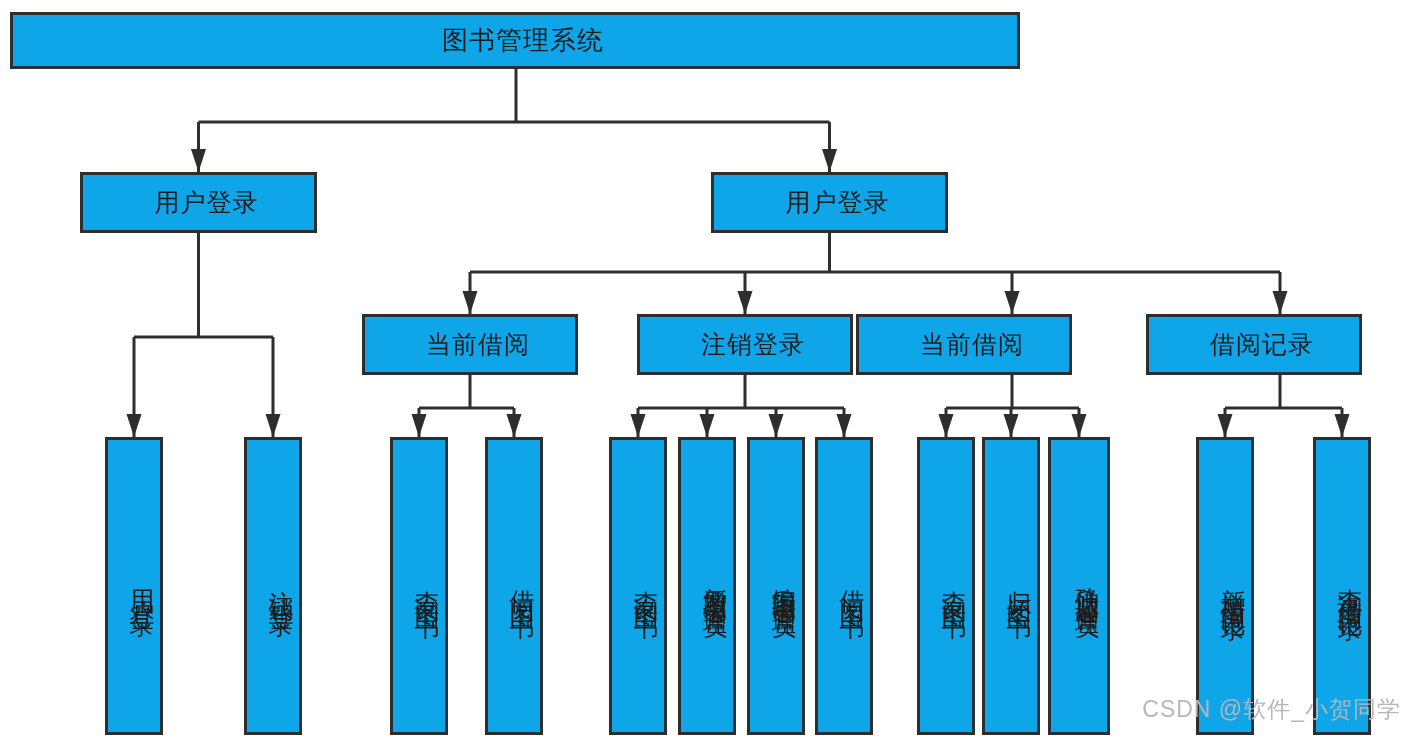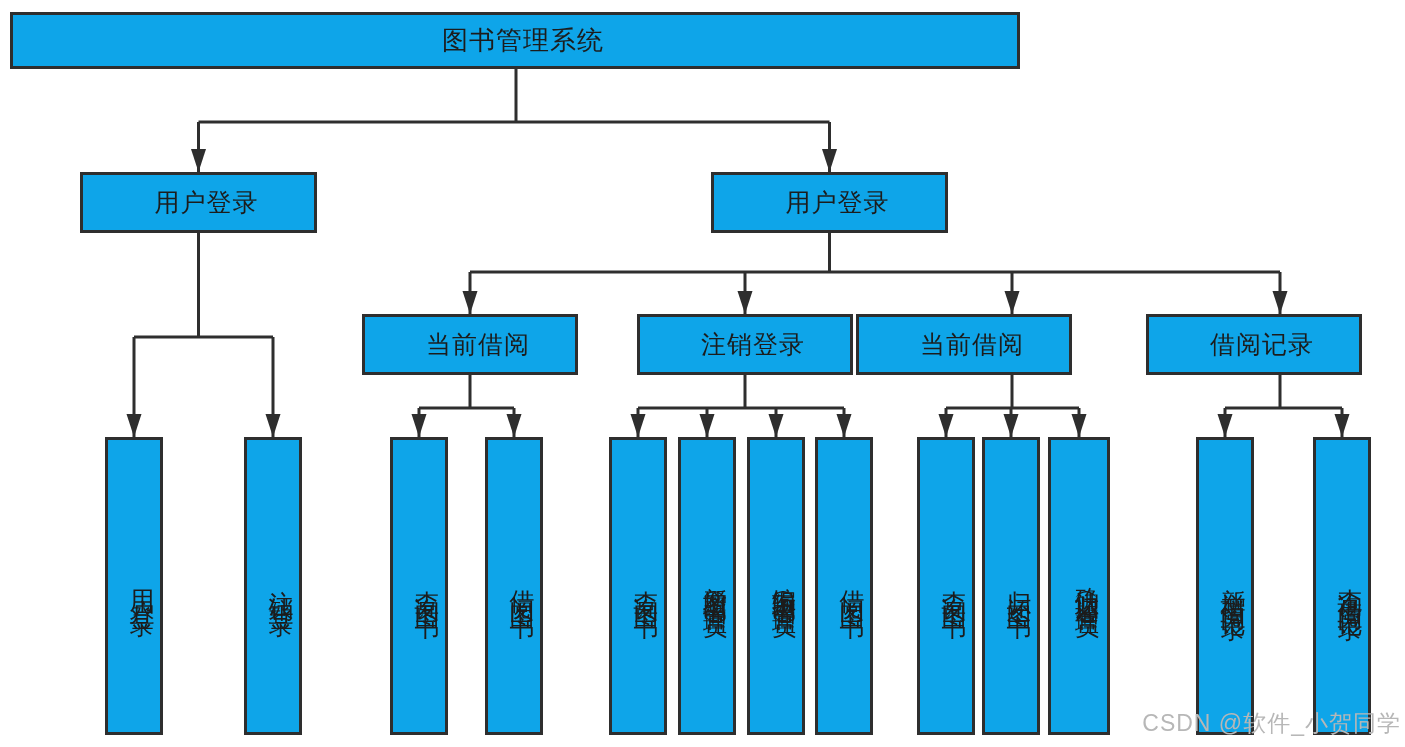--- a/index.html
+++ b/index.html
@@ -30,21 +30,21 @@
     text-orientation:mixed;
     font-size:25px;
     letter-spacing:8px;
     line-height:1;
     white-space:nowrap;
   }
   .vtext.long{letter-spacing:4px;font-size:24px;}
   .vtext.mid{letter-spacing:6px;}
   #watermark{
     position:absolute;
-    right:4px;bottom:8px;
+    right:4px;bottom:22px;
     font-size:23px;
     letter-spacing:1px;
     color:var(--wm,#b7b7b7);
     white-space:nowrap;
     text-align:right;
   }
 </style>
 </head>
 <body>
 

